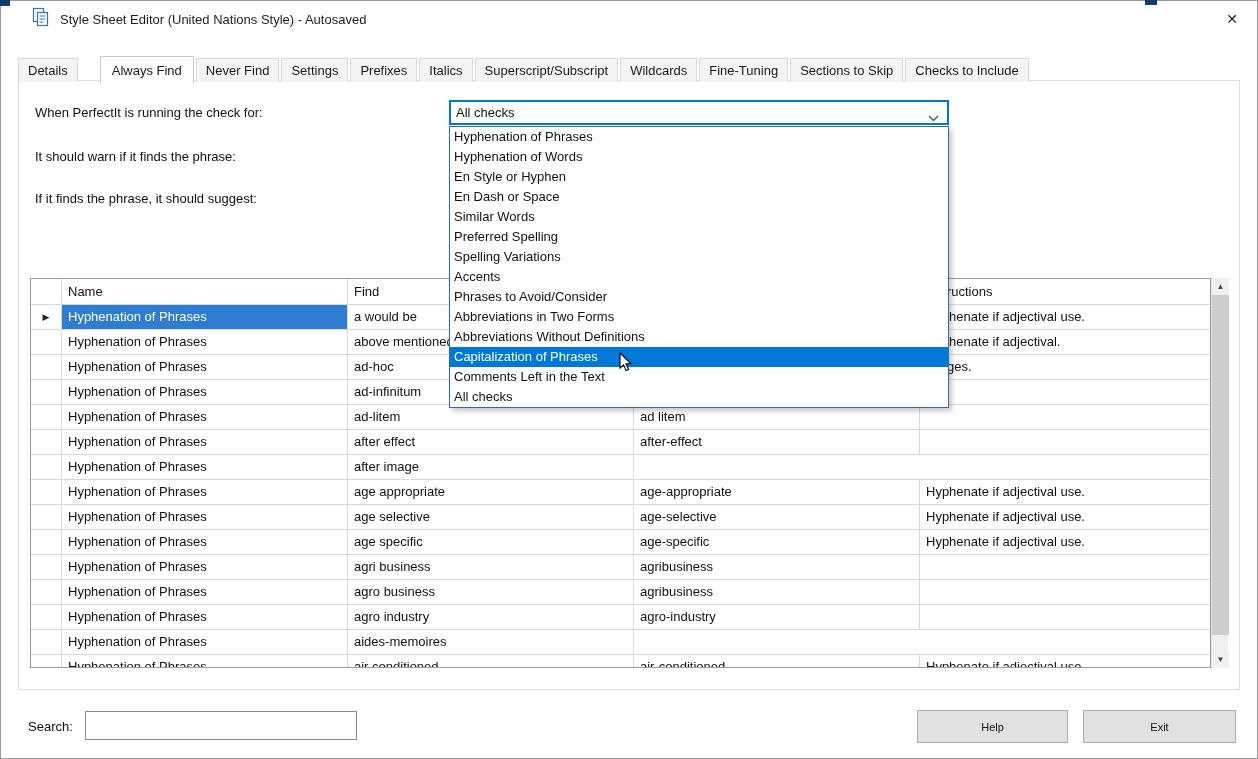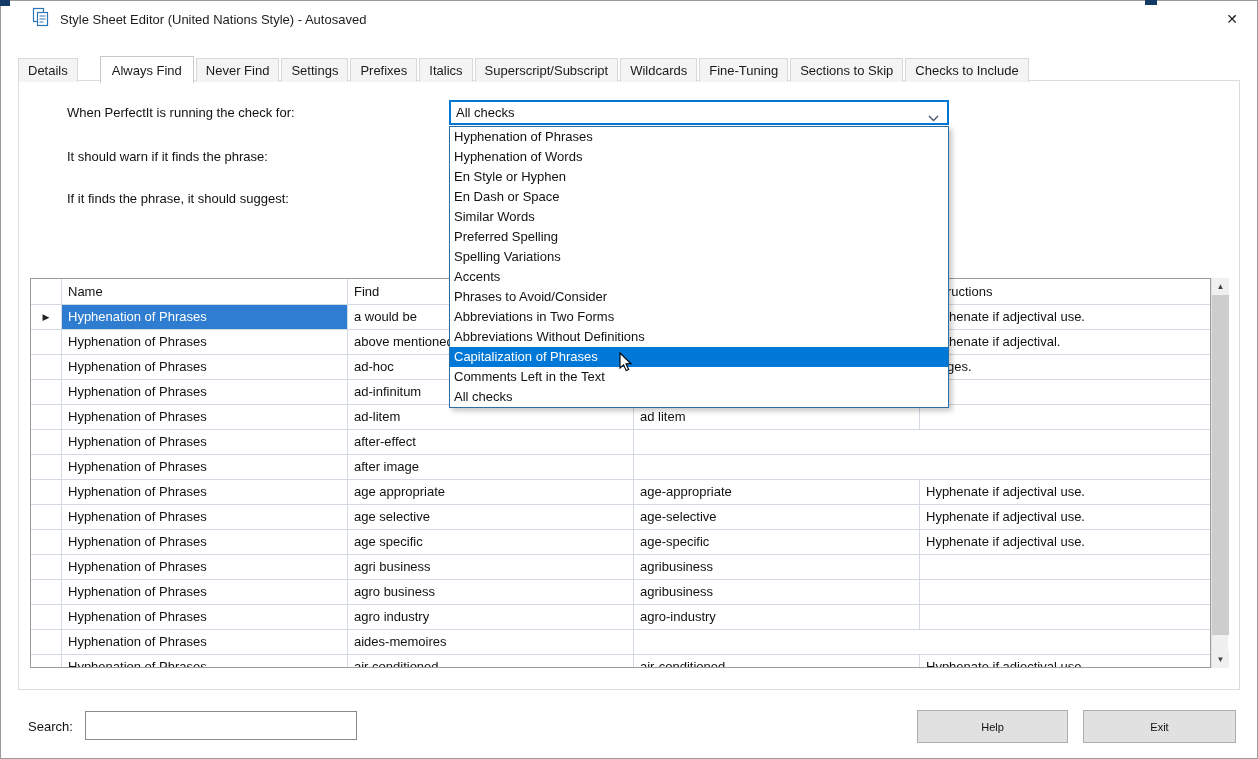--- a/index.html
+++ b/index.html
@@ -24,21 +24,21 @@
   .tabstrip{ position:absolute; left:18px; top:56px; display:flex; align-items:flex-end; z-index:4; }
   .tab{ font-size:13px; padding:4px 9px; background:#f4f4f4; border:1px solid #d9d9d9;
         border-bottom:none; margin-right:2px; white-space:nowrap; color:#1a1a1a; }
   .tab.selected{ background:#fff; border-color:#c8c8c8; padding:6px 11px 5px;
                  margin-bottom:-1px; position:relative; z-index:5;margin-left:20px; }
 
   
   .panel{ position:absolute; left:18px; top:80px; width:1222px; height:610px;
           border:1px solid #dcdcdc; background:#fff; z-index:1; }
 
-  .flabel{ position:absolute; left:35px; font-size:13px; color:#111; z-index:2; white-space:nowrap;margin-left:32px; }
+  .flabel{ position:absolute; left:35px; font-size:13px; color:#111; z-index:2; white-space:nowrap; }
   .flabel.l1{ top:105px; } .flabel.l2{ top:149px; } .flabel.l3{ top:191px; }
 
   
   .combo{ position:absolute; left:449px; top:100px; width:500px; height:25px;
           border:2px solid var(--accent,#0078d7); background:#fff; z-index:9;
           display:flex; align-items:center; padding-left:5px; font-size:13px; }
   .combo .chev{ position:absolute; right:8px; top:8px; }
 
   
   .dd{ position:absolute; left:449px; top:126px; width:500px; background:#fff;
@@ -196,20 +196,21 @@
         <div class="trow">
           <div class="cell ind"></div>
           <div class="cell">Hyphenation of Phrases</div>
           <div class="cell">ad-litem</div>
           <div class="cell">ad litem</div>
           <div class="cell"></div>
         </div>
         <div class="trow">
           <div class="cell ind"></div>
           <div class="cell">Hyphenation of Phrases</div>
+          <div class="cell">after effect</div>
           <div class="cell">after-effect</div>
           <div class="cell"></div>
         </div>
         <div class="trow">
           <div class="cell ind"></div>
           <div class="cell">Hyphenation of Phrases</div>
           <div class="cell">after image</div>
           <div class="cell"></div>
         </div>
         <div class="trow">

